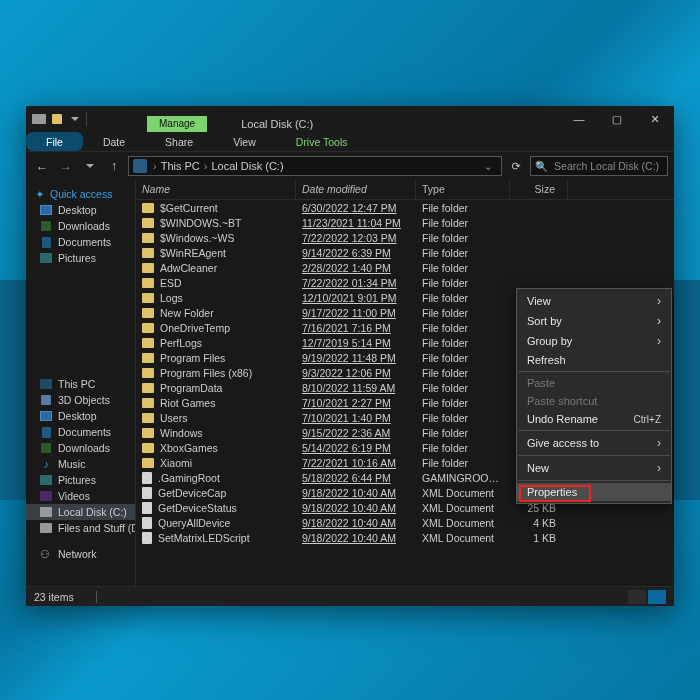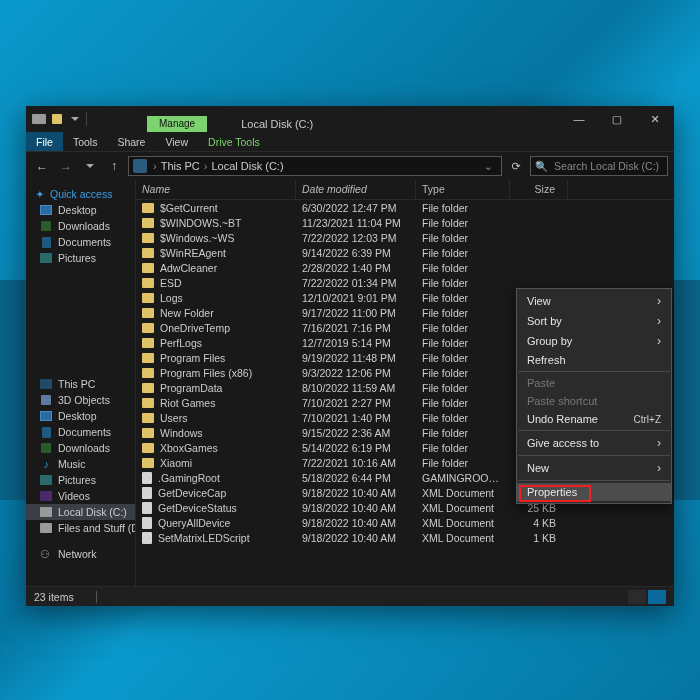--- a/index.html
+++ b/index.html
@@ -11,21 +11,21 @@
   .title-icons { display:flex; align-items:center; gap:4px; padding-left:6px; }
   .tiny-icon { width:14px; height:14px; display:inline-flex; align-items:center; justify-content:center; }
   .folderbar { width:10px; height:10px; background:#e0c268; border-radius:1px; }
   .drop { width:0;height:0;border-left:4px solid transparent;border-right:4px solid transparent;border-top:4px solid #aaa; }
   .title-tabs { display:flex; align-items:flex-end; margin-left:60px; height:100%;gap:22px; }
   .tab-manage { background:#7dd36f; color:#111; padding:2px 12px; font-size:10px; height:16px; line-height:12px; }
   .tab-title { color:#ccc; padding:2px 12px; font-size:11px; }
   .win-controls { margin-left:auto; display:flex; }
   .win-btn { width:38px; height:26px; display:flex; align-items:center; justify-content:center; color:#ccc; font-size:11px; }
   .ribbon-tabs { height:20px; background:#1b1b1b; display:flex; align-items:center; border-bottom:1px solid #2a2a2a; }
-  .rt { padding:0 10px; font-size:10.5px; color:#ccc; height:100%; display:flex; align-items:center; }
+  .rt { padding:0 20px; font-size:10.5px; color:#ccc; height:100%; display:flex; align-items:center;border-radius:7px; }
   .rt.file { background:#0c4a6e; color:#fff; }
   .rt.highlight { color:#7dd36f; }
   .addrbar { height:28px; background:#191919; display:flex; align-items:center; gap:4px; padding:0 6px; }
   .nav-btn { width:20px; height:20px; display:flex; align-items:center; justify-content:center; color:#888; font-size:12px; }
   .nav-btn.on { color:#ccc; }
   .breadcrumb { flex:1; height:20px; background:#121212; border:1px solid #555; display:flex; align-items:center; padding:0 4px; gap:2px; color:#ccc; font-size:11px; }
   .crumb-sep { color:#888; padding:0 2px; }
   .bc-icon { width:14px; height:14px; background:#2a5b80; border-radius:2px; margin-right:2px; }
   .addr-drop { color:#888; margin-left:auto; padding:0 4px; }
   .refresh-btn { width:20px; height:20px; display:flex; align-items:center; justify-content:center; color:#ccc; }
@@ -53,21 +53,21 @@
   .columns { display:flex; height:20px; border-bottom:1px solid #2a2a2a; color:#bbb; font-size:10.5px; }
   .col { padding:3px 6px; border-right:1px solid #2a2a2a; }
   .col.name { width:160px;font-style:italic; }
   .col.date { width:120px;font-style:italic; }
   .col.type { width:94px; }
   .col.size { width:58px; text-align:right; padding-right:12px; }
   .files { flex:1; overflow:hidden; }
   .row { display:flex; height:15px; align-items:center; font-size:10.5px; color:#ccc; }
   .cell { padding:0 6px; overflow:hidden; white-space:nowrap; text-overflow:ellipsis; }
   .cell.name { width:160px; display:flex; align-items:center; gap:6px; }
-  .cell.date { width:120px; }
+  .cell.date { width:120px;text-decoration:underline; }
   .cell.type { width:94px; }
   .cell.size { width:58px; text-align:right; padding-right:12px; }
   .fi-folder { width:12px;height:10px;background:#e0c268;border-radius:1px; }
   .fi-file { width:10px;height:12px;background:#d4d4d4;border-radius:1px; }
   .statusbar { height:20px; background:#1f1f1f; border-top:1px solid #2a2a2a; display:flex; align-items:center; padding:0 8px; font-size:10.5px; color:#ccc; gap:22px; }
   .status-sep { width:1px; height:12px; background:#555; }
   .view-toggles { margin-left:auto; display:flex; gap:2px; }
   .vt { width:18px; height:14px; background:#2b2b2b; }
   .vt.on { background:#0a6aa0; }
   .context-menu { position:absolute; right:2px; top:108px; width:156px; background:#2b2b2b; border:1px solid #555; box-shadow:0 4px 12px rgba(0,0,0,.6); padding:2px 0; font-size:11px; color:#e5e5e5; z-index:10; }
@@ -103,21 +103,21 @@
     </div>
     <div class="win-controls">
       <div class="win-btn">—</div>
       <div class="win-btn">▢</div>
       <div class="win-btn close">✕</div>
     </div>
   </div>
 
   <div class="ribbon-tabs">
     <div class="rt file">File</div>
-    <div class="rt">Tools</div>
+    <div class="rt">Date</div>
     <div class="rt">Share</div>
     <div class="rt">View</div>
     <div class="rt highlight">Drive Tools</div>
   </div>
 
   <div class="addrbar">
     <div class="nav-btn on">←</div>
     <div class="nav-btn">→</div>
     <div class="nav-btn">
         <span class="drop"></span>

